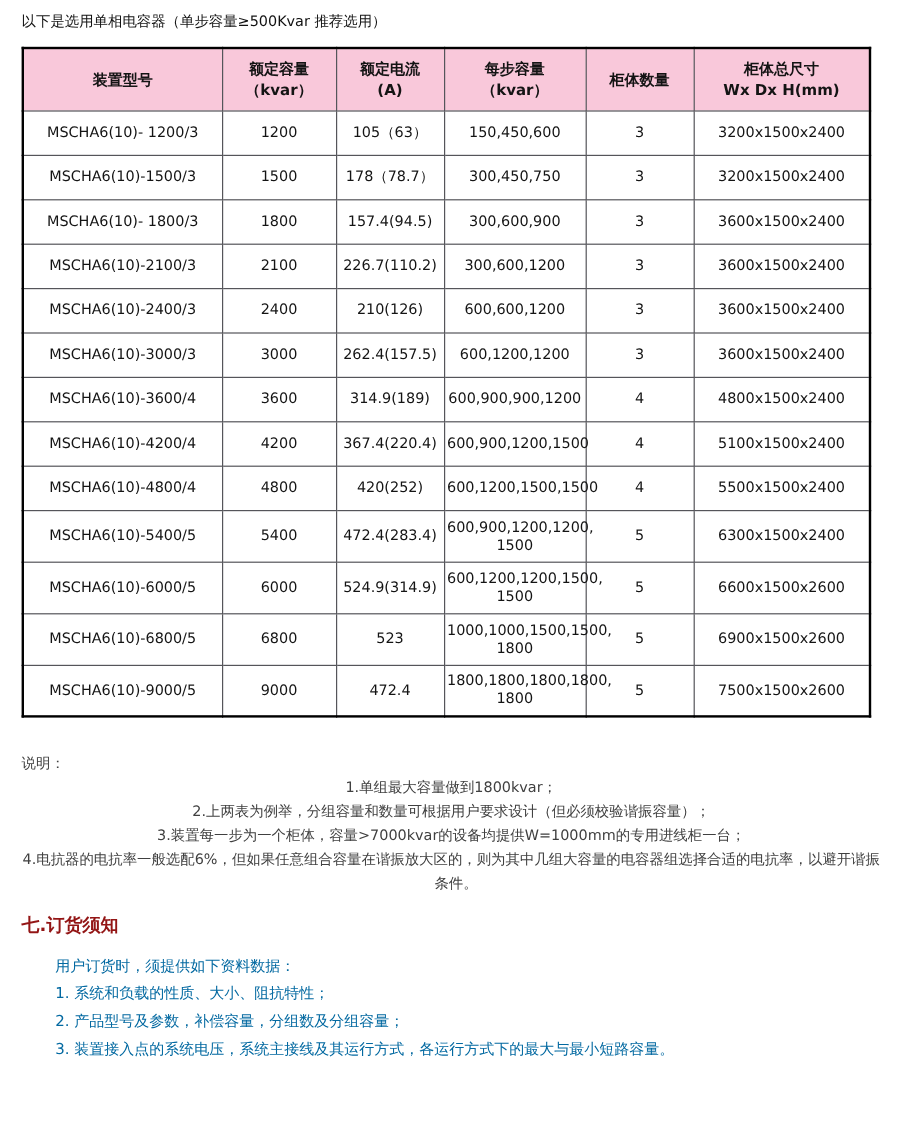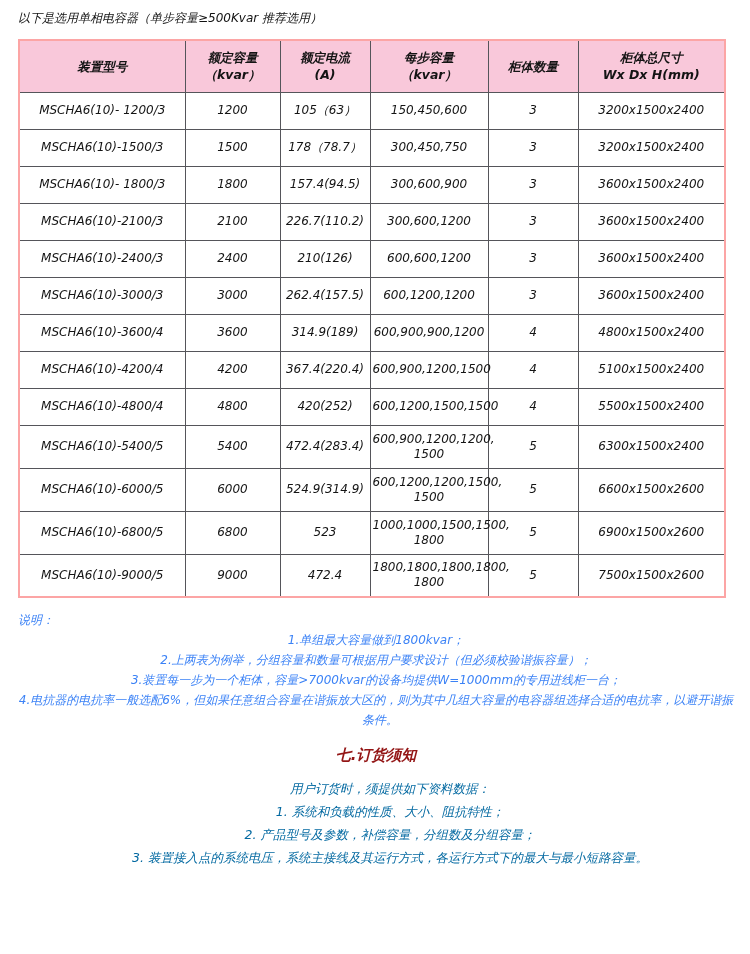--- a/index.html
+++ b/index.html
@@ -3,33 +3,33 @@
 <meta charset="utf-8">
 <style>
   * { box-sizing: border-box; }
   html, body {
     margin: 0; padding: 0;
     width: 750px; height: 954px;
     background: #ffffff;
     font-family: "DejaVu Sans", "Liberation Sans", sans-serif;
     color: #1c1c1c;
   }
-  .page { padding: 8px 16px 16px 18px; font-style: italic; }
+  .page { padding: 8px 16px 16px 18px; }
 
   .intro {
     font-size: 12px;
     line-height: 16px;
     margin: 2px 0 13px 0;
     color: #111;
   }
 
   table.spec {
     border-collapse: collapse;
     width: 706px;
-    border: 2px solid #fca5a5;
+    border: 2px solid #000000;
     table-layout: fixed;
   }
   table.spec th, table.spec td {
     border: 1px solid #55555a;
     text-align: center;
     vertical-align: middle;
     font-size: 12px;
     padding: 1px 2px;
     white-space: pre-line;
     line-height: 15px;
@@ -46,33 +46,33 @@
   tbody tr:nth-child(n+10) { height: 43px; }
 
   .col-model   { width: 166px; }
   .col-cap     { width: 95px;  }
   .col-cur     { width: 90px;  }
   .col-step    { width: 118px; }
   .col-num     { width: 90px;  }
   .col-size    { width: 147px; }
 
   .notes {
-    margin-top: 12px;
+    margin-top: 28px;
     font-size: 12px;
     line-height: 20px;
-    color: #3b82f6;
+    color: #404040;
     width: 716px;
   }
   .note-line {
     padding-left: 8px;
     text-indent: -8px;
     text-align: center;
   }
 
-  .order { margin-top: 16px; text-align: center; }
+  .order { margin-top: 16px; }
   .order-heading {
     font-size: 15px;
     font-weight: bold;
     color: #931515;
     margin: 0 0 12px 0;
   }
   .order-body {
     padding-left: 28px;
     font-size: 12.5px;
     line-height: 23px;

